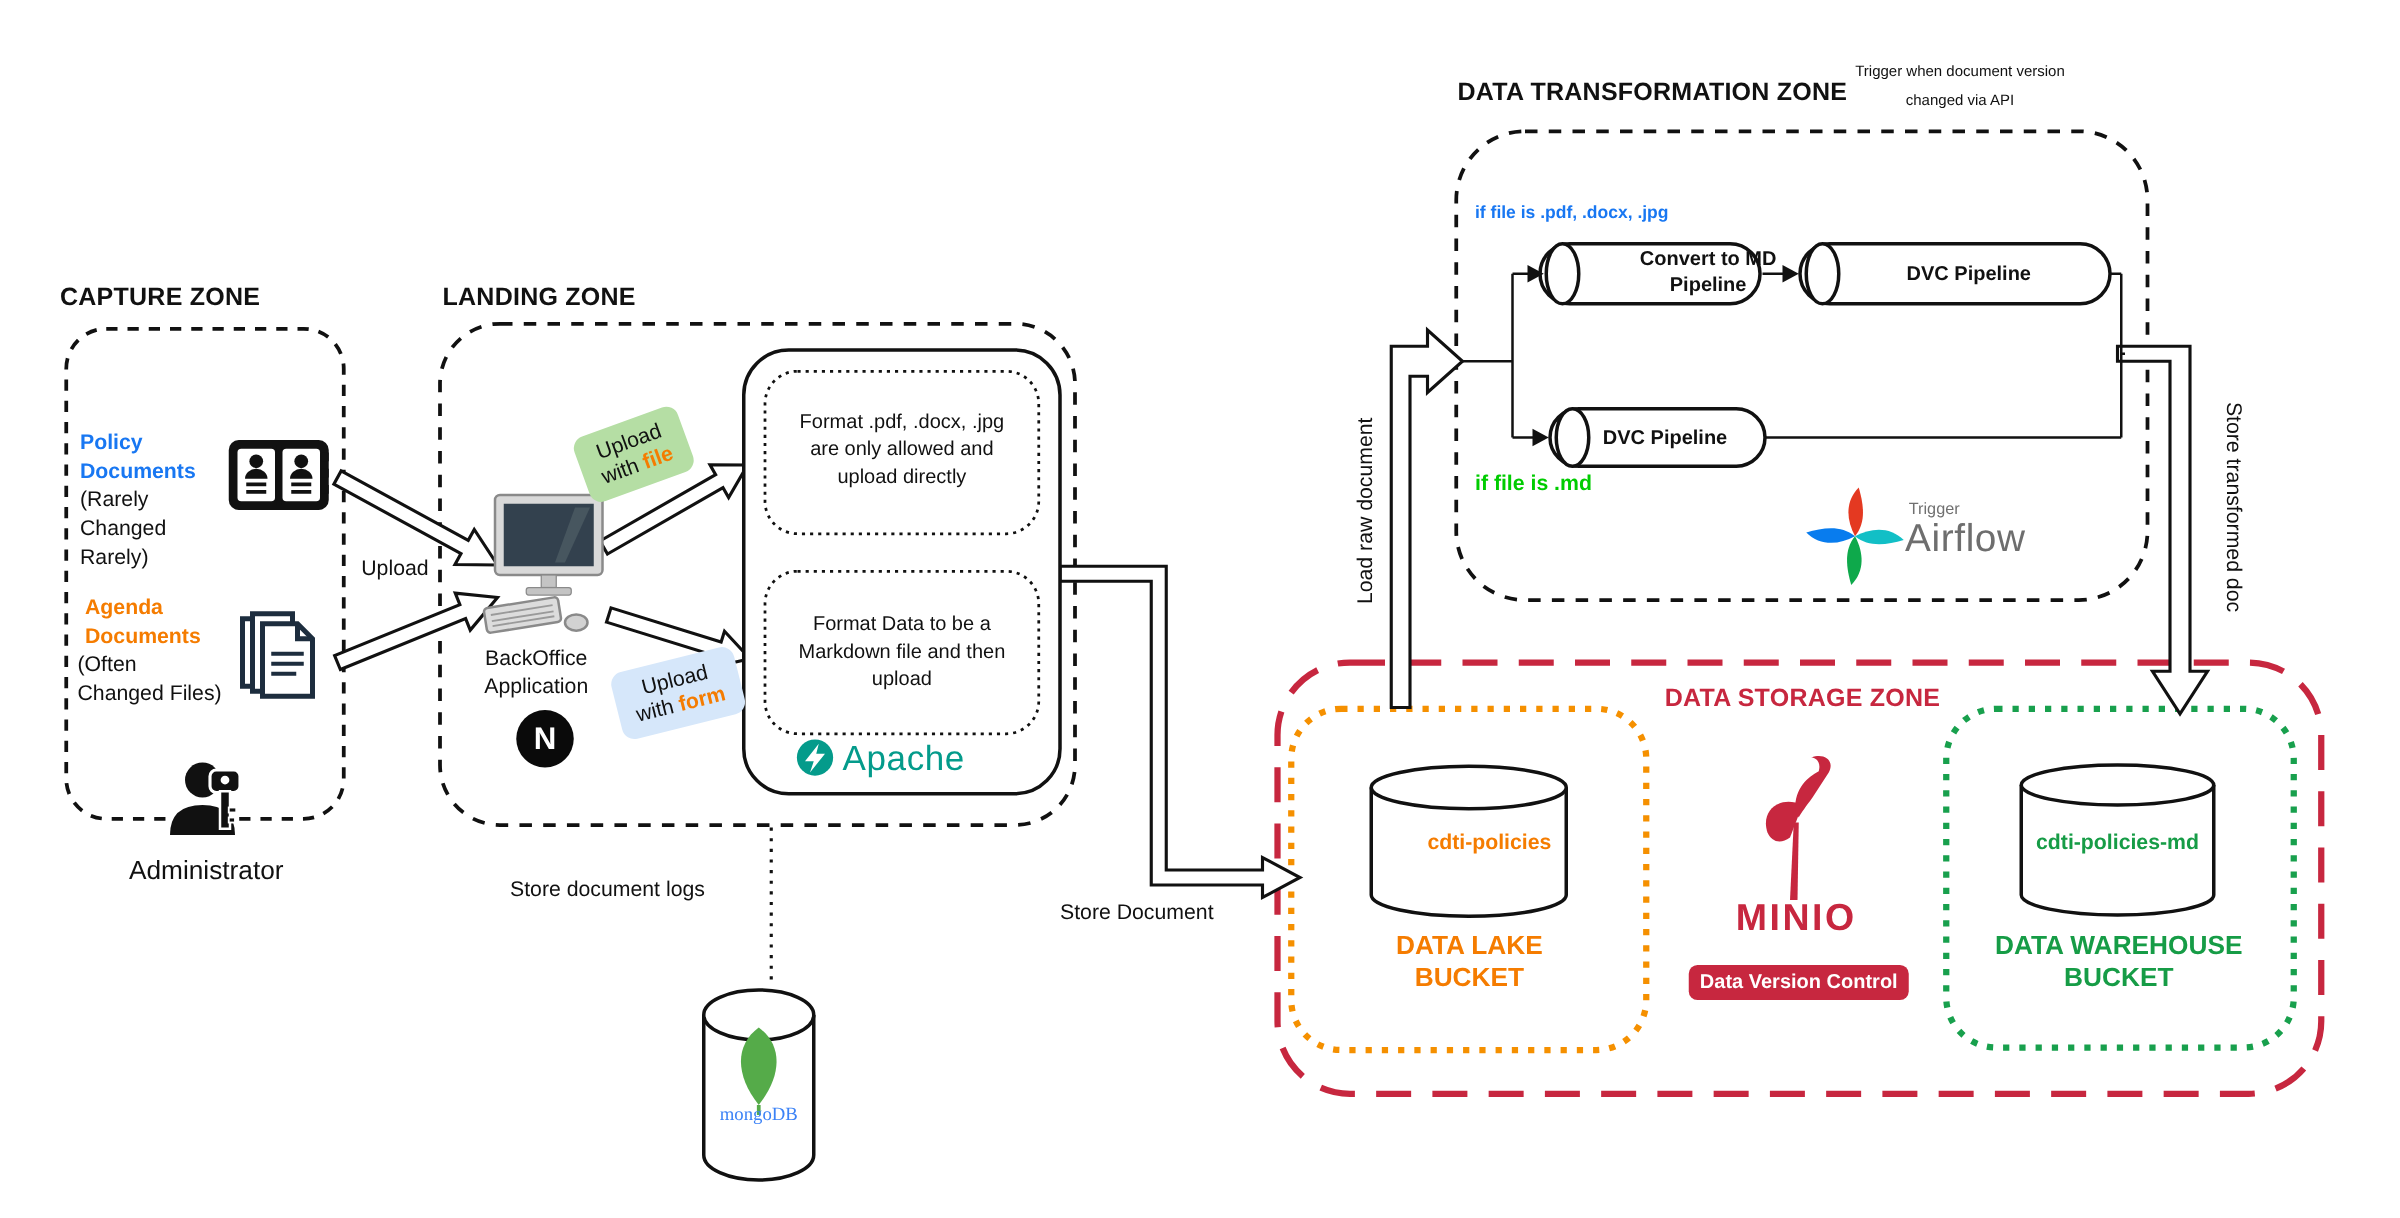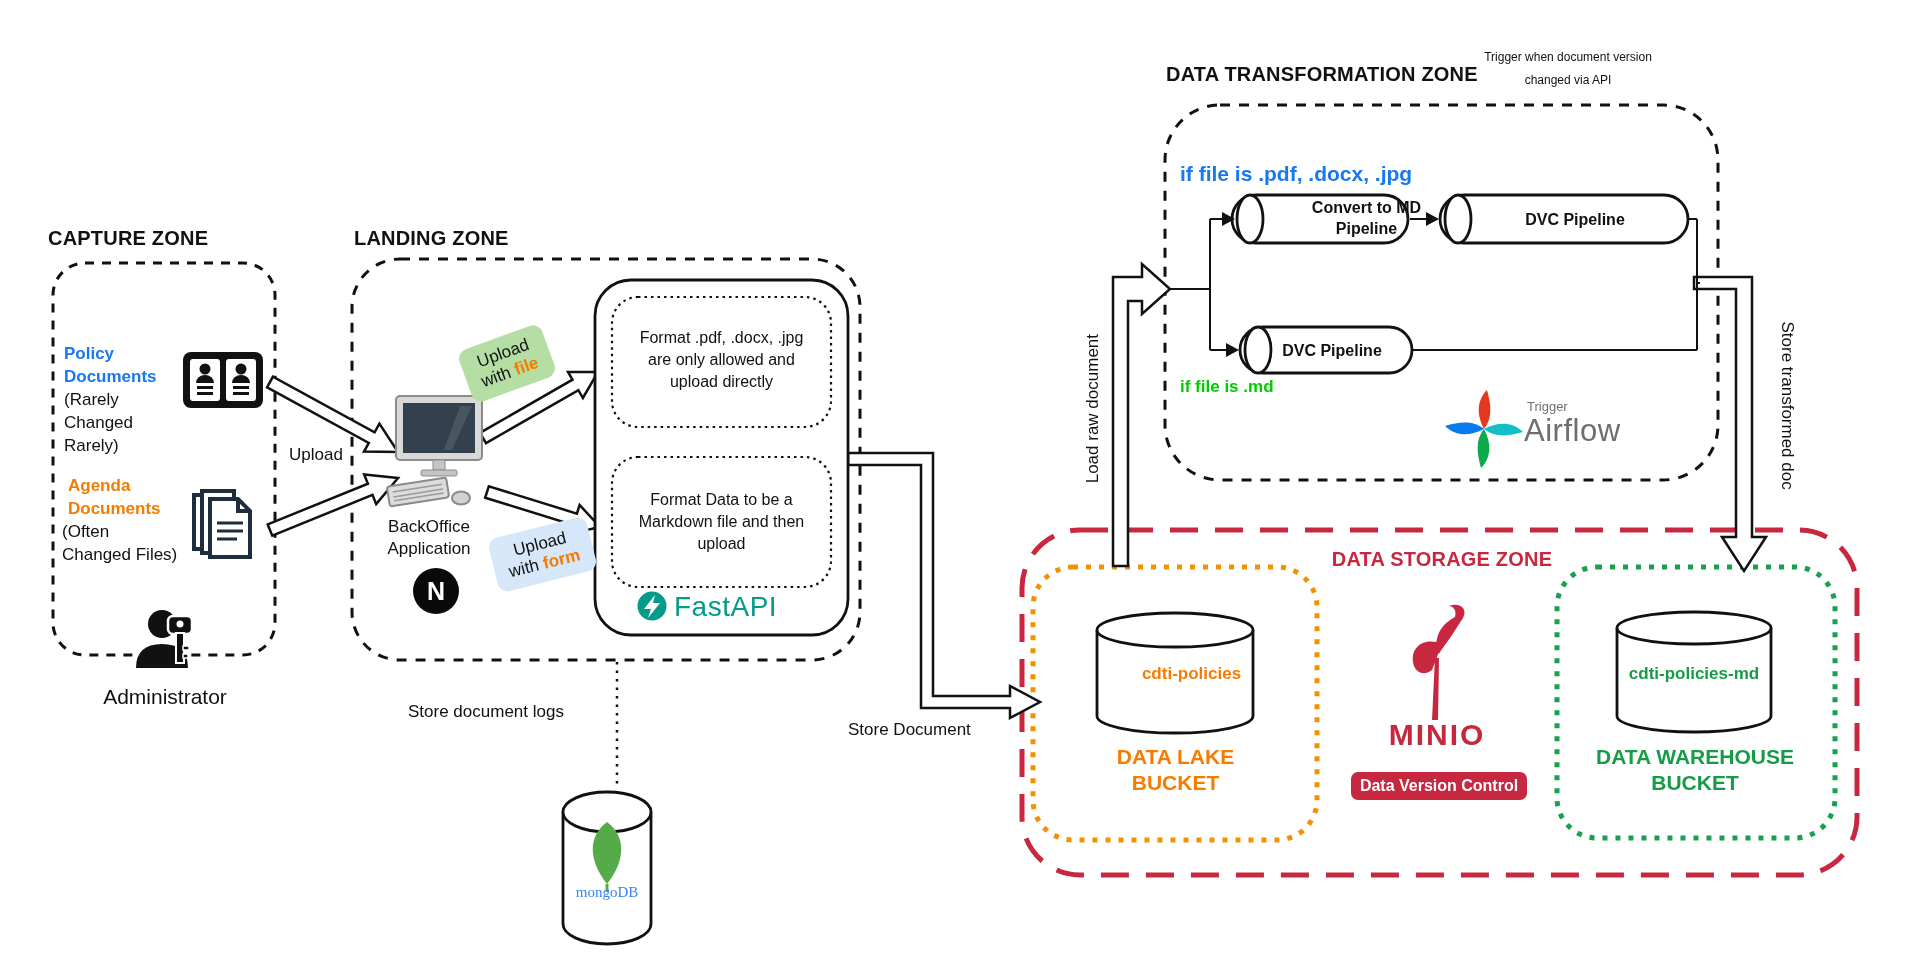--- a/index.html
+++ b/index.html
@@ -196,29 +196,29 @@
   <span class="kw">file</span>
 </div>
 <div class="badge" style="left:492px;top:527px;background:#D6E7FA;transform:rotate(-14deg);">
   <span>Upload</span><br>
   <span>with</span>
   <span class="kw">form</span>
 </div>
 
 <div class="t ctr" style="left:634px;top:327px;width:175px;font-size:16px;line-height:22px;">Format .pdf, .docx, .jpg are only allowed and upload directly</div>
 <div class="t ctr" style="left:634px;top:489px;width:175px;font-size:16px;line-height:22px;">Format Data to be a Markdown file and then upload</div>
-<div class="t fastapi-word" style="left:674px;top:589px;">FastAPI</div>
+<div class="t fastapi-word" style="left:674px;top:589px;">Apache</div>
 
 <div class="t" style="left:408px;top:701px;font-size:17px;">Store document logs</div>
 <div class="t ctr serif" style="left:563px;top:883px;width:88px;font-size:15px;color:#3b82f6;">mongoDB</div>
 <div class="t" style="left:848px;top:719px;font-size:17px;">Store Document</div>
 
 <div class="t zone-title" style="left:1166px;top:62px;">DATA TRANSFORMATION ZONE</div>
 <div class="t ctr" style="left:1468px;top:46px;width:200px;font-size:12px;line-height:23px;">Trigger when document version changed via API</div>
-<div class="t b blue" style="left:1180px;top:161px;font-size:21px;">if file is .pdf, .docx, .jpg</div>
+<div class="t b blue" style="left:1180px;top:161px;font-size:14px;">if file is .pdf, .docx, .jpg</div>
 <div class="t b green" style="left:1180px;top:376px;font-size:17px;">if file is .md</div>
 <div class="t b ctr" style="left:1265px;top:197px;width:135px;font-size:16px;line-height:21px;margin-left:34px;">Convert to MD Pipeline</div>
 <div class="t b ctr" style="left:1480px;top:210px;width:190px;font-size:16px;">DVC Pipeline</div>
 <div class="t b ctr" style="left:1262px;top:341px;width:140px;font-size:16px;">DVC Pipeline</div>
 <div class="t gray" style="left:1527px;top:399px;font-size:13px;">Trigger</div>
 <div class="t airflow-word" style="left:1524px;top:412px;">Airflow</div>
 <div class="t ctr vert-ccw" style="left:1000px;top:398px;width:185px;font-size:17px;">Load raw document</div>
 <div class="t ctr vert-cw" style="left:1687px;top:395px;width:200px;font-size:17px;">Store transformed doc</div>
 
 <div class="t zone-title crimson ctr" style="left:1322px;top:547px;width:240px;">DATA STORAGE ZONE</div>

